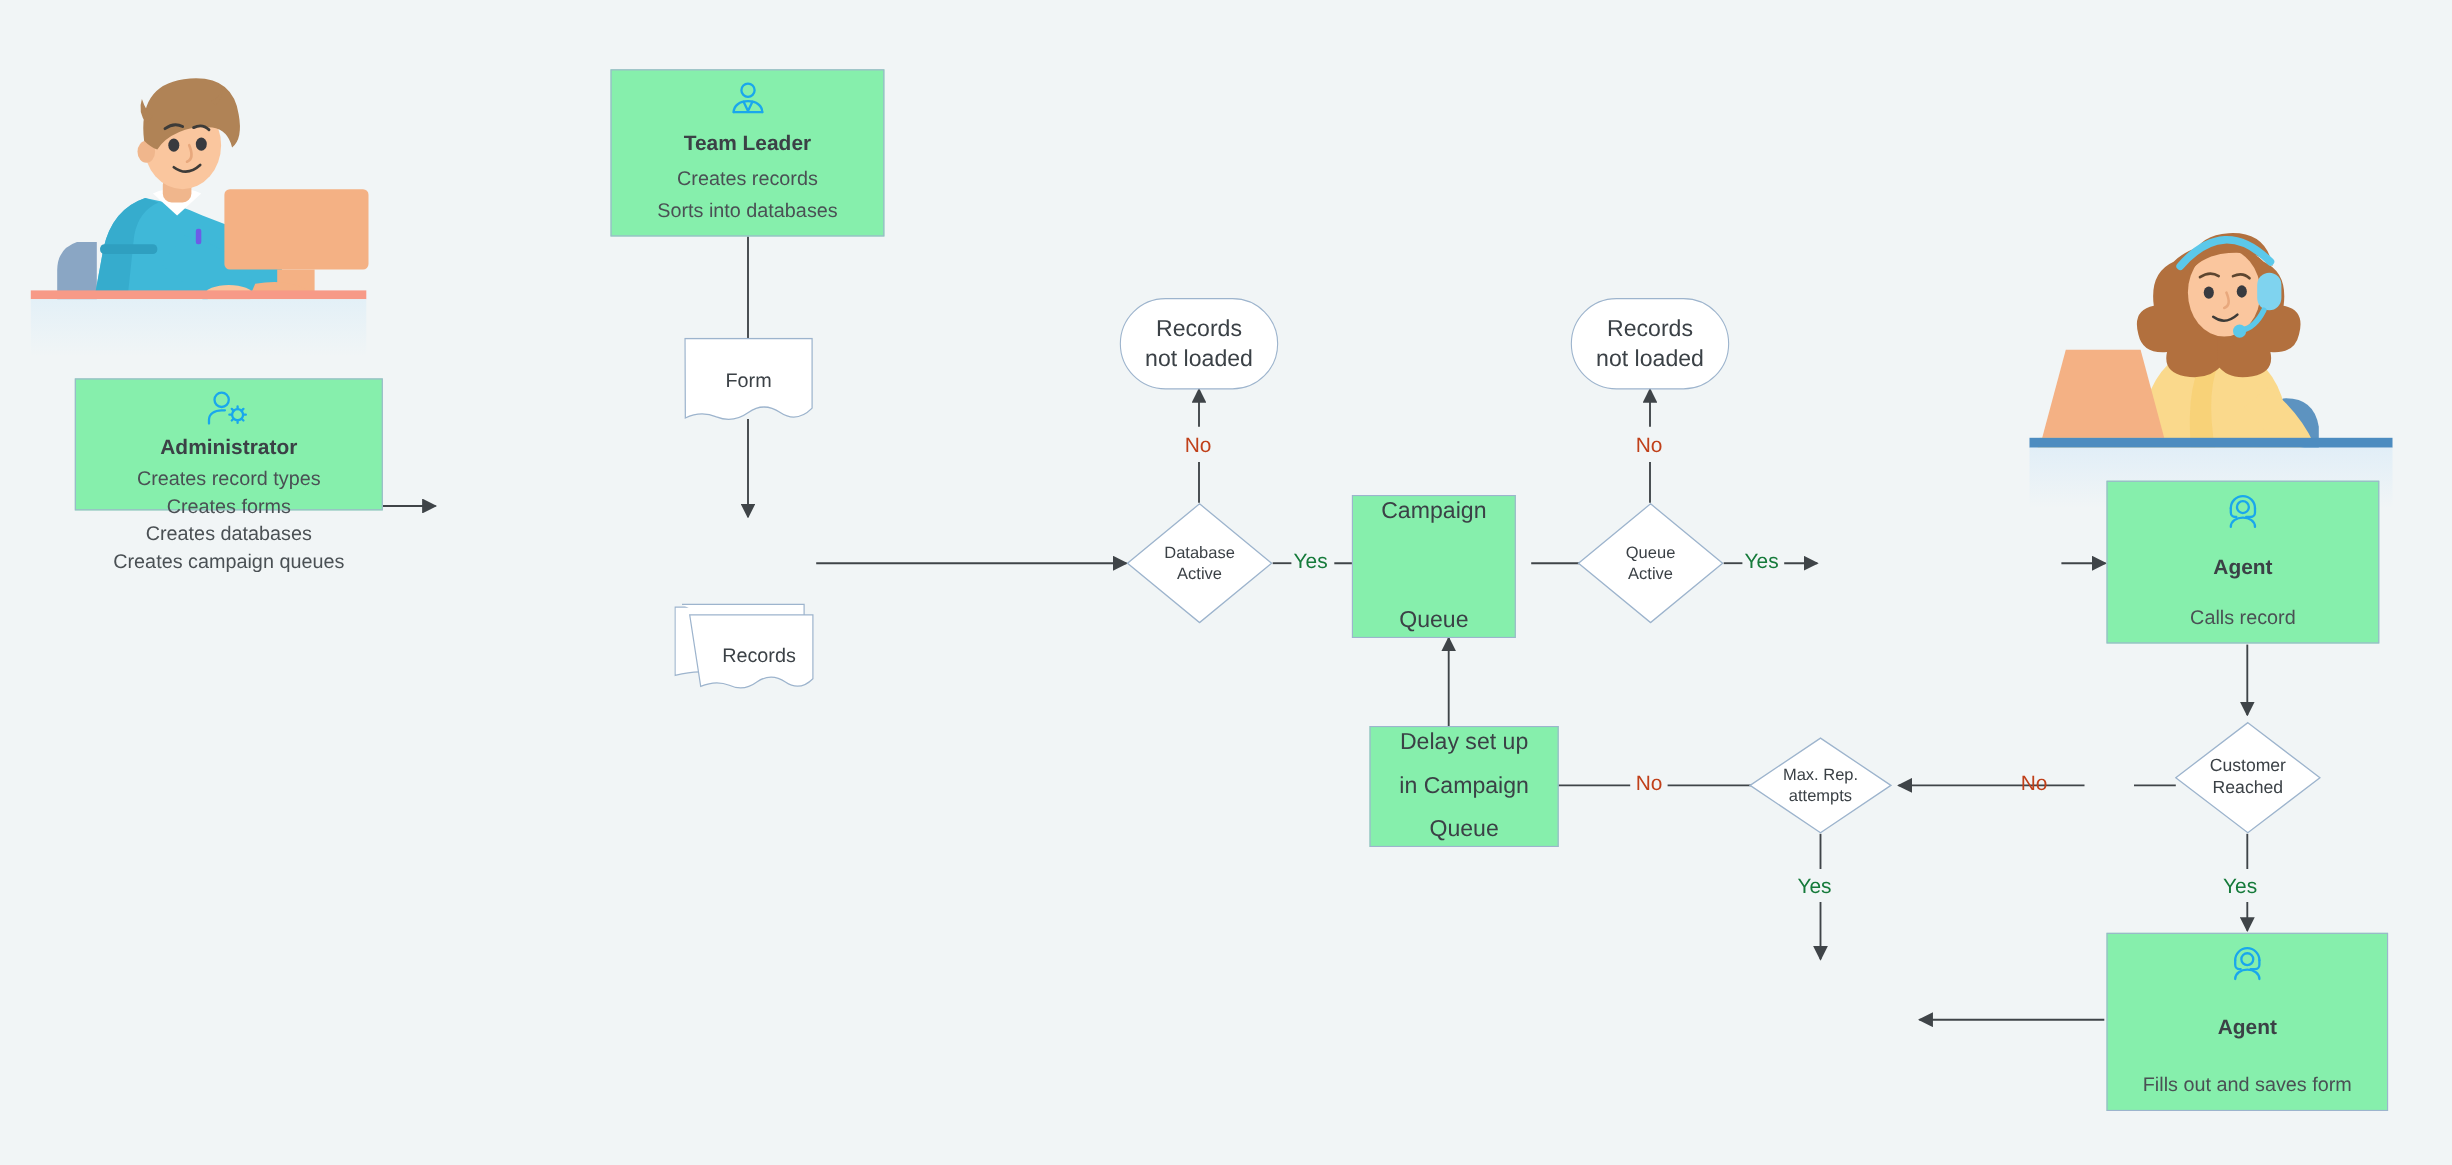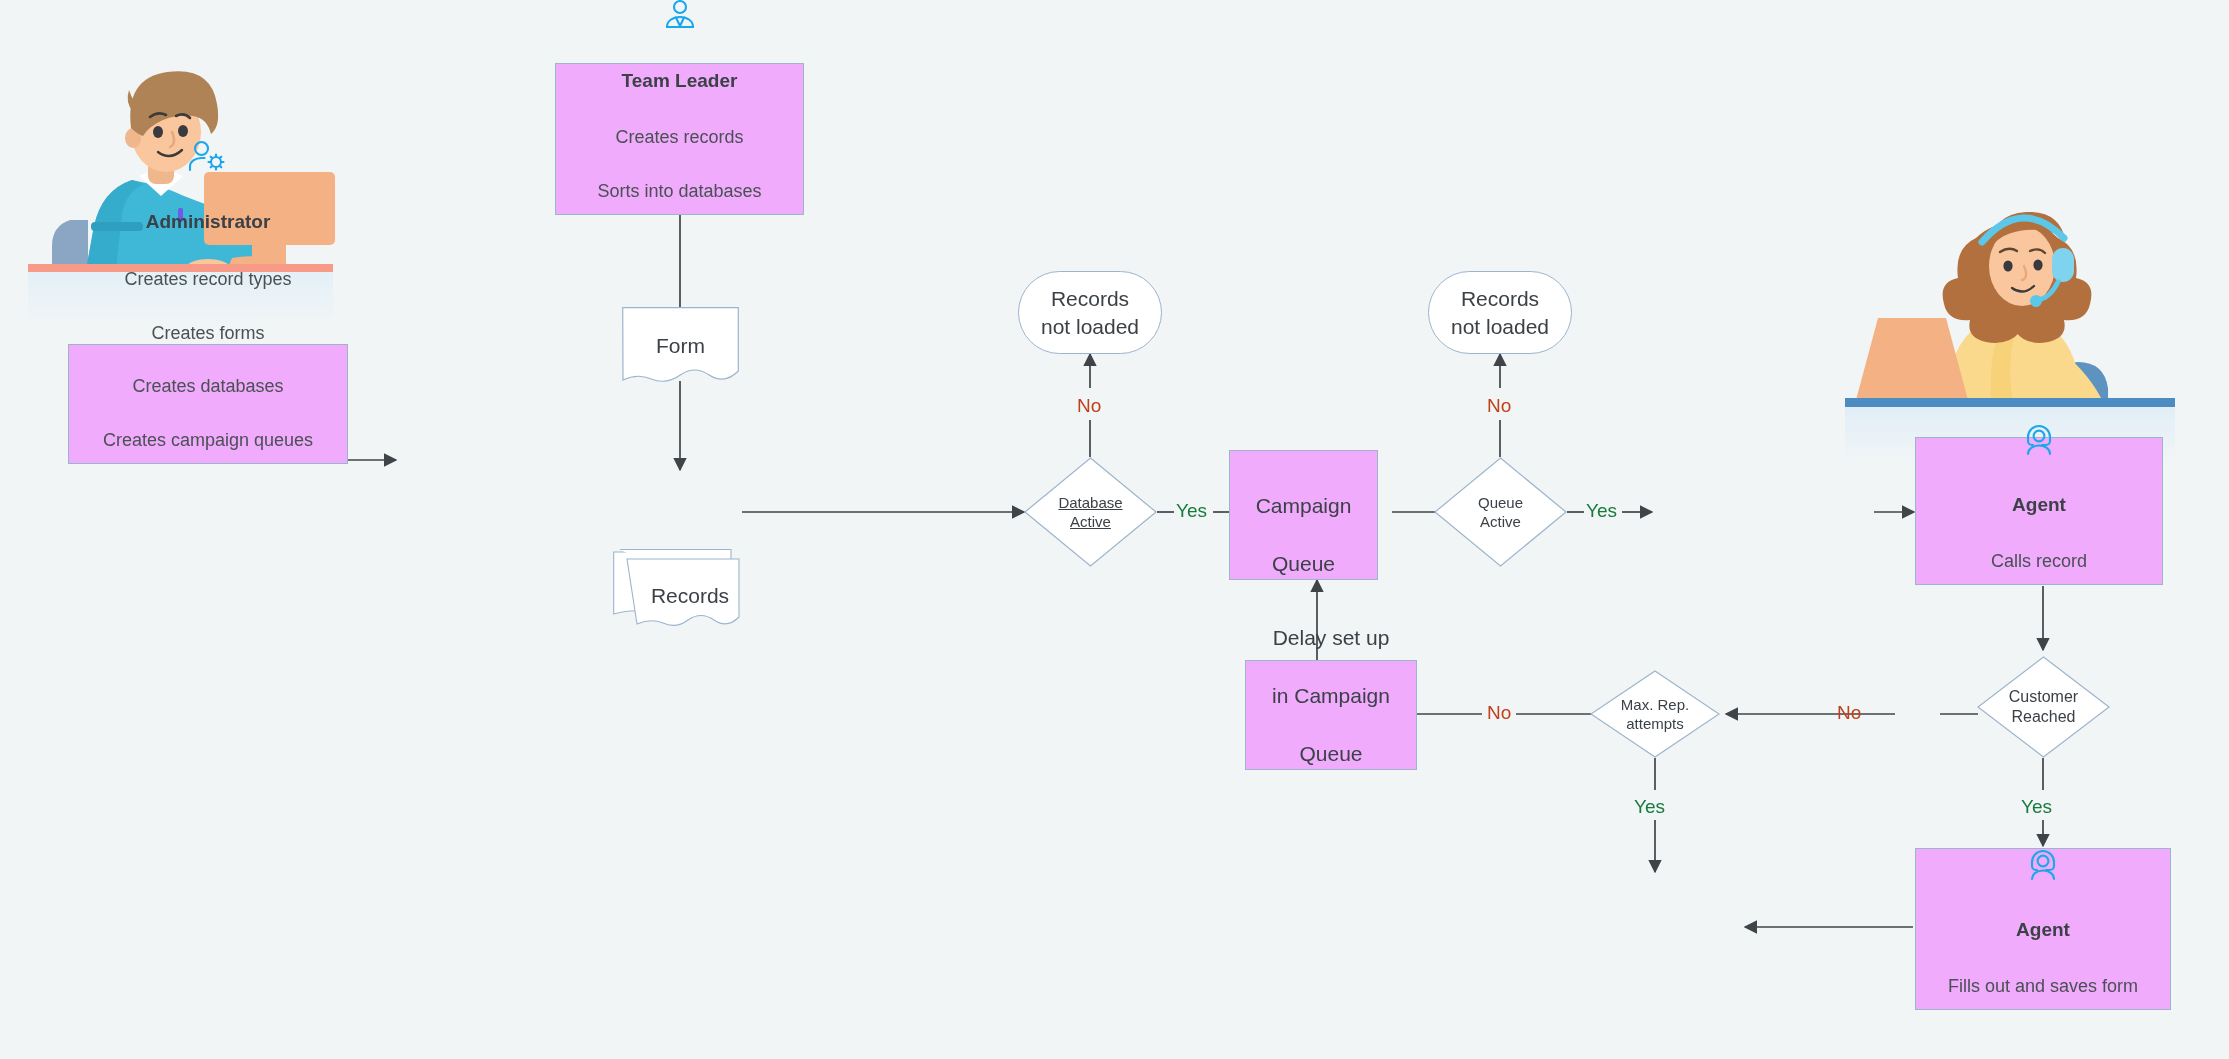--- a/index.html
+++ b/index.html
@@ -12,27 +12,26 @@
     position:relative;
   }
   #stage{position:absolute;left:0;top:0;width:2229px;height:1059px;}
   svg.layer{position:absolute;left:0;top:0;width:2229px;height:1059px;overflow:visible;}
   #edges{z-index:1;}
   #illus{z-index:0;}
   .node{position:absolute;z-index:3;box-sizing:border-box;}
 
   
   .box{
-    background:#f0abfc;
+    background:#86efac;
     border:1px solid #9db4cd;
     display:flex;flex-direction:column;
-    align-items:center;justify-content:flex-end;
+    align-items:center;justify-content:space-between;
     text-align:center;
     line-height:1.38;
-    gap:29px;
   }
   .box .ttl{font-weight:bold;color:#3b4146;}
   .box .sub{color:#4a5054;}
 
   
   .actor{padding:10px 14px;}
   .actor .icon{margin-bottom:6px;line-height:0;}
   .actor .ttl{font-size:19px;margin-bottom:2px;}
   .actor .sub{font-size:18px;}
 
@@ -58,21 +57,21 @@
   
   .doc{position:relative;}
   .doc svg.shape{position:absolute;left:0;top:0;}
   .doc .inner{
     position:relative;z-index:2;width:100%;height:100%;
     display:flex;flex-direction:column;align-items:center;justify-content:center;
     text-align:center;line-height:1.38;
   }
   .doc .ttl{font-weight:bold;font-size:19px;color:#3b4146;}
   .doc .sub{font-size:18px;color:#4a5054;}
-  .doc .plain{font-size:21px;color:#3b4146;}
+  .doc .plain{font-size:18px;color:#3b4146;}
 
   
   .group{
     position:absolute;box-sizing:border-box;
     border:1px solid #c9d3d6;border-radius:10px;
     background:rgba(255,255,255,0.10);
     z-index:2;
   }
   .group.inner-g{border-color:#d2dadd;}
   .group .gtitle{
@@ -299,21 +298,21 @@
     </div>
   </div>
 
   <div class="node term" style="left:1018px;top:271px;width:144px;height:83px;">
     <div>
       <div>Records</div>
       <div>not loaded</div>
     </div>
   </div>
 
-  <div class="node dec" style="left:1024px;top:457px;width:133px;height:110px;text-decoration:underline;">
+  <div class="node dec" style="left:1024px;top:457px;width:133px;height:110px;">
     <svg width="133" height="110" viewBox="0 0 133 110">
       <path d="M66.5 1 L132 55 L66.5 109 L1 55 Z" fill="#ffffff" stroke="#9db4cd" stroke-width="1.2"></path>
     </svg>
     <div class="lbl">
       <div>Database</div>
       <div>Active</div>
     </div>
   </div>
 
   <div class="node box proc" style="left:1229px;top:450px;width:149px;height:130px;">

